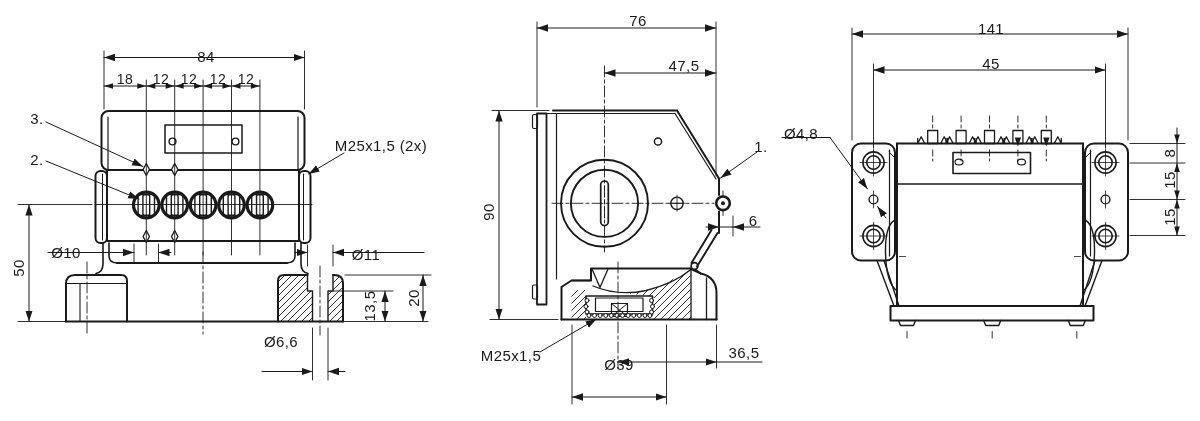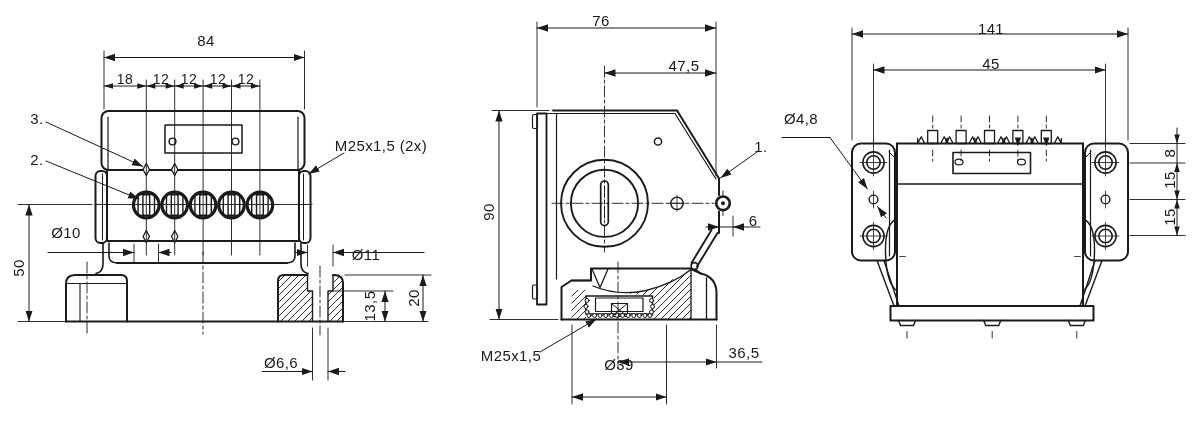--- a/index.html
+++ b/index.html
@@ -289,45 +289,45 @@
     <g fill="#1a1a1a" stroke="none">
       <path d="M1177,143.5 L1174.2,134.5 L1179.8,134.5 Z"></path>
       <path d="M1177,163 L1174.2,172 L1179.8,172 Z"></path>
       <path d="M1177,199.5 L1174.2,190.5 L1179.8,190.5 Z"></path>
       <path d="M1177,199.5 L1174.2,208.5 L1179.8,208.5 Z"></path>
       <path d="M1177,235.5 L1174.2,226.5 L1179.8,226.5 Z"></path>
     </g>
   </g>
 </svg>
 
-  <span class="lbl" style="left:206px;top:40px">84</span>
+  <span class="lbl" style="left:206px;top:56px">84</span>
   <span class="lbl small" style="left:125px;top:79px">18</span>
   <span class="lbl small" style="left:161px;top:79px">12</span>
   <span class="lbl small" style="left:189px;top:79px">12</span>
   <span class="lbl small" style="left:218px;top:79px">12</span>
   <span class="lbl small" style="left:246px;top:79px">12</span>
   <span class="lbl" style="left:37px;top:118px">3.</span>
   <span class="lbl" style="left:37px;top:159px">2.</span>
   <span class="lbl" style="left:381px;top:145px">M25x1,5 (2x)</span>
-  <span class="lbl" style="left:66px;top:232px">Ø10</span>
+  <span class="lbl" style="left:66px;top:252px">Ø10</span>
   <span class="lbl" style="left:366px;top:254px">Ø11</span>
   <span class="lbl rot" style="left:18px;top:268px">50</span>
   <span class="lbl rot" style="left:369px;top:306px">13,5</span>
   <span class="lbl rot" style="left:413px;top:298px">20</span>
-  <span class="lbl" style="left:281px;top:362px">Ø6,6</span>
-
-  <span class="lbl" style="left:601px;top:20px">76</span>
+  <span class="lbl" style="left:281px;top:341px">Ø6,6</span>
+
+  <span class="lbl" style="left:638px;top:20px">76</span>
   <span class="lbl" style="left:684px;top:65px">47,5</span>
   <span class="lbl rot" style="left:488px;top:212px">90</span>
   <span class="lbl" style="left:761px;top:146px">1.</span>
   <span class="lbl" style="left:753px;top:220px">6</span>
   <span class="lbl" style="left:511px;top:355px">M25x1,5</span>
   <span class="lbl" style="left:744px;top:352px">36,5</span>
   <span class="lbl" style="left:619px;top:364px">Ø39</span>
 
   <span class="lbl" style="left:991px;top:28px">141</span>
   <span class="lbl" style="left:991px;top:63px">45</span>
-  <span class="lbl" style="left:801px;top:118px">Ø4,8</span>
+  <span class="lbl" style="left:801px;top:133px">Ø4,8</span>
   <span class="lbl rot" style="left:1169px;top:153px">8</span>
   <span class="lbl rot" style="left:1169px;top:180px">15</span>
   <span class="lbl rot" style="left:1169px;top:217px">15</span>
 
 </div>
 
 </body></html>

